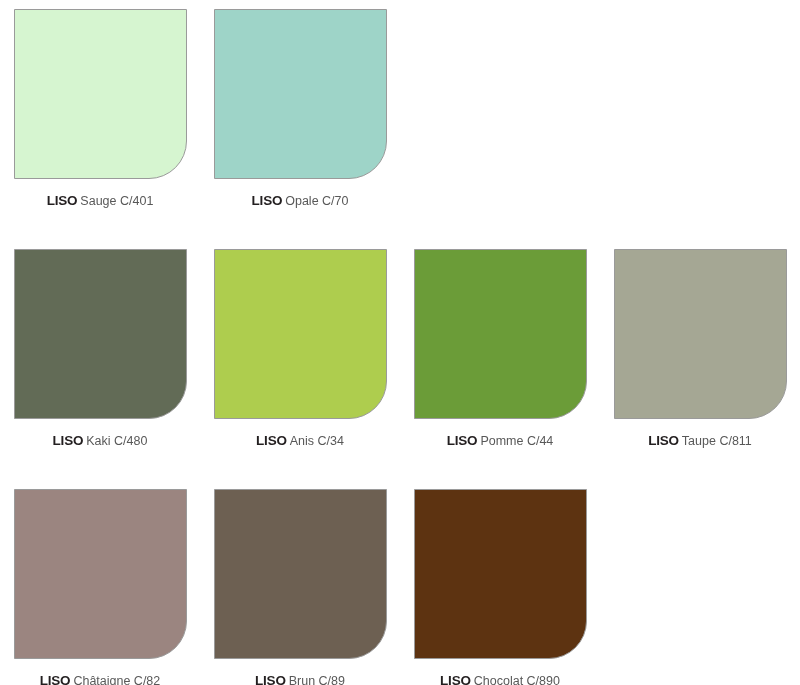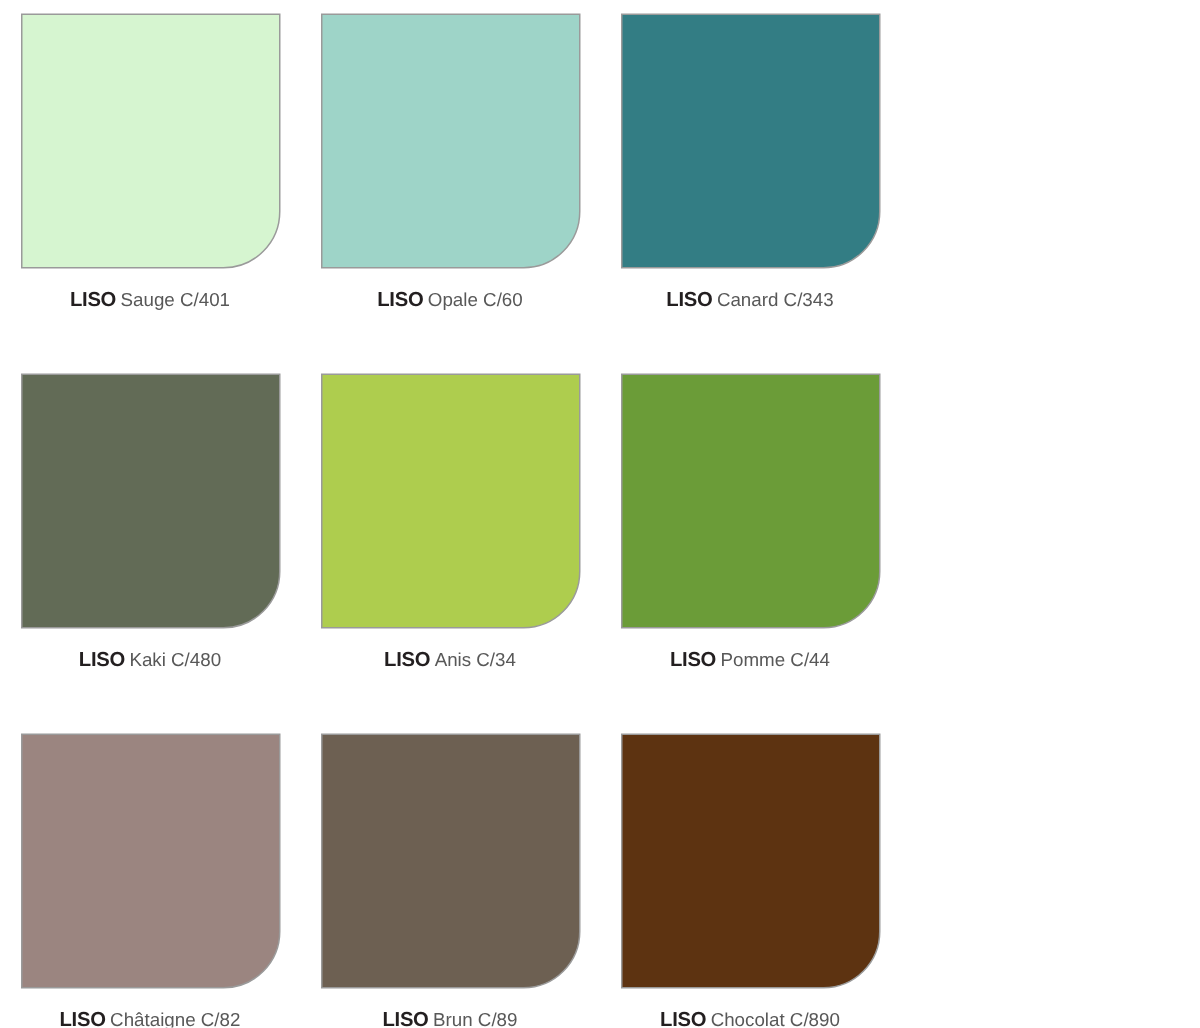--- a/index.html
+++ b/index.html
@@ -69,27 +69,21 @@
   <div class="swatch-row">
     <div class="swatch-cell">
       <div class="chip" style="background-color: rgb(214, 245, 208);"></div>
       <div class="chip-caption">
         <span class="brand">LISO</span><span class="cname">Sauge C/401</span>
       </div>
     </div>
     <div class="swatch-cell">
       <div class="chip" style="background-color: rgb(158, 212, 200);"></div>
       <div class="chip-caption">
-        <span class="brand">LISO</span><span class="cname">Opale C/60</span>
-      </div>
-    </div>
-    <div class="swatch-cell">
-      <div class="chip" style="background-color: rgb(51, 125, 132);"></div>
-      <div class="chip-caption">
-        <span class="brand">LISO</span><span class="cname">Canard C/343</span>
+        <span class="brand">LISO</span><span class="cname">Opale C/70</span>
       </div>
     </div>
   </div>
 
   <div class="swatch-row">
     <div class="swatch-cell">
       <div class="chip" style="background-color: rgb(98, 107, 86);"></div>
       <div class="chip-caption">
         <span class="brand">LISO</span><span class="cname">Kaki C/480</span>
       </div>
@@ -97,20 +91,26 @@
     <div class="swatch-cell">
       <div class="chip" style="background-color: rgb(174, 205, 78);"></div>
       <div class="chip-caption">
         <span class="brand">LISO</span><span class="cname">Anis C/34</span>
       </div>
     </div>
     <div class="swatch-cell">
       <div class="chip" style="background-color: rgb(107, 156, 56);"></div>
       <div class="chip-caption">
         <span class="brand">LISO</span><span class="cname">Pomme C/44</span>
+      </div>
+    </div>
+    <div class="swatch-cell">
+      <div class="chip" style="background-color: rgb(165, 167, 148);"></div>
+      <div class="chip-caption">
+        <span class="brand">LISO</span><span class="cname">Taupe C/811</span>
       </div>
     </div>
   </div>
 
   <div class="swatch-row">
     <div class="swatch-cell">
       <div class="chip" style="background-color: rgb(155, 133, 128);"></div>
       <div class="chip-caption">
         <span class="brand">LISO</span><span class="cname">Châtaigne C/82</span>
       </div>

